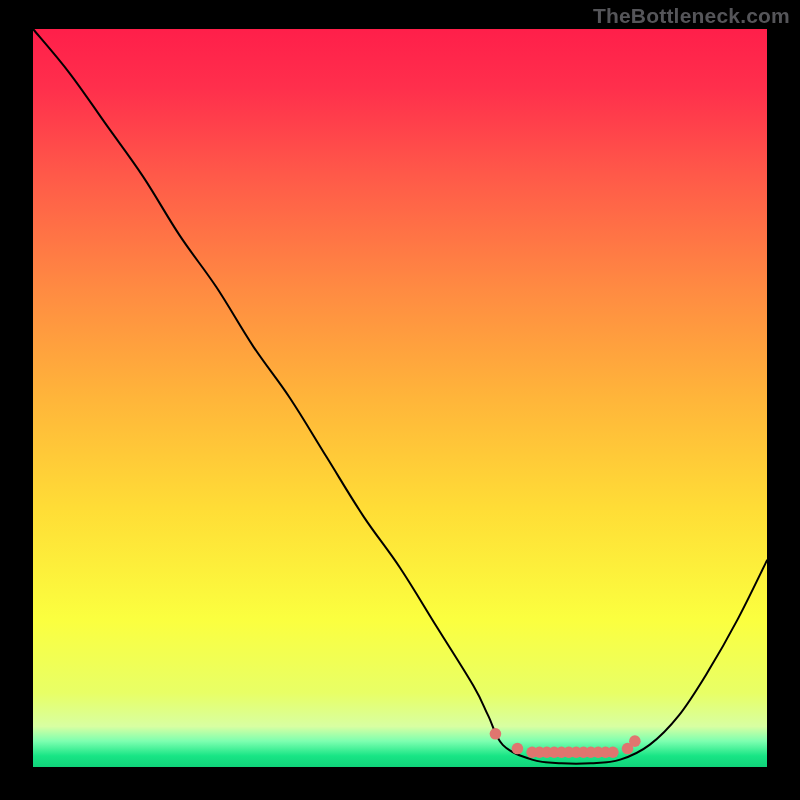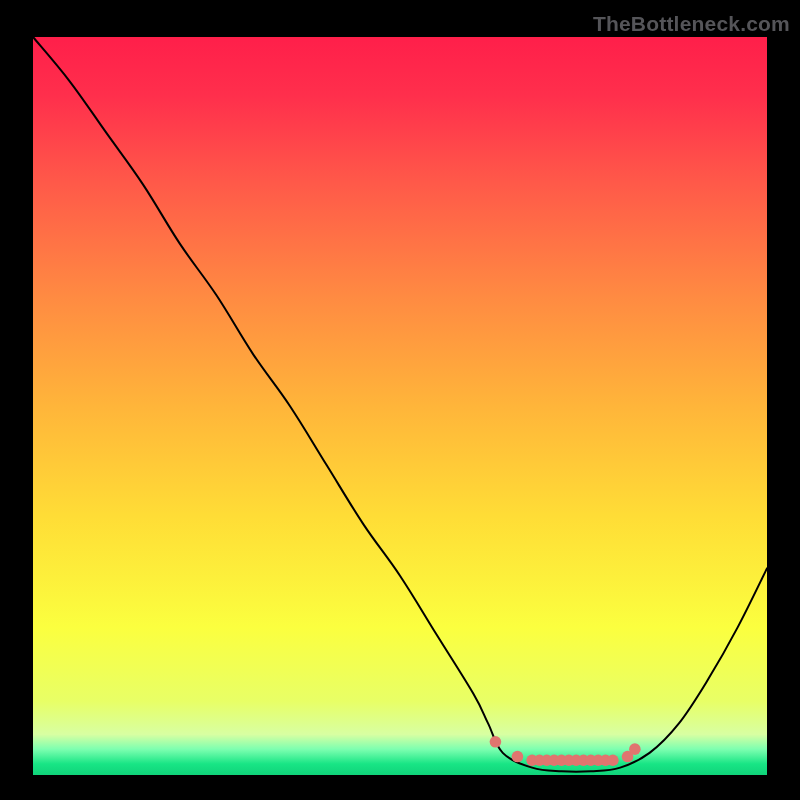--- a/index.html
+++ b/index.html
@@ -7,21 +7,20 @@
     padding: 0;
     width: 800px;
     height: 800px;
     background: #000000;
     overflow: hidden;
   }
   .stage {
     position: relative;
     width: 800px;
     height: 688px;
-    margin-top: 8px;
   }
   svg {
     position: absolute;
     left: 0;
     top: 0;
     display: block;
   }
   .watermark {
     position: absolute;
     top: 4px;

